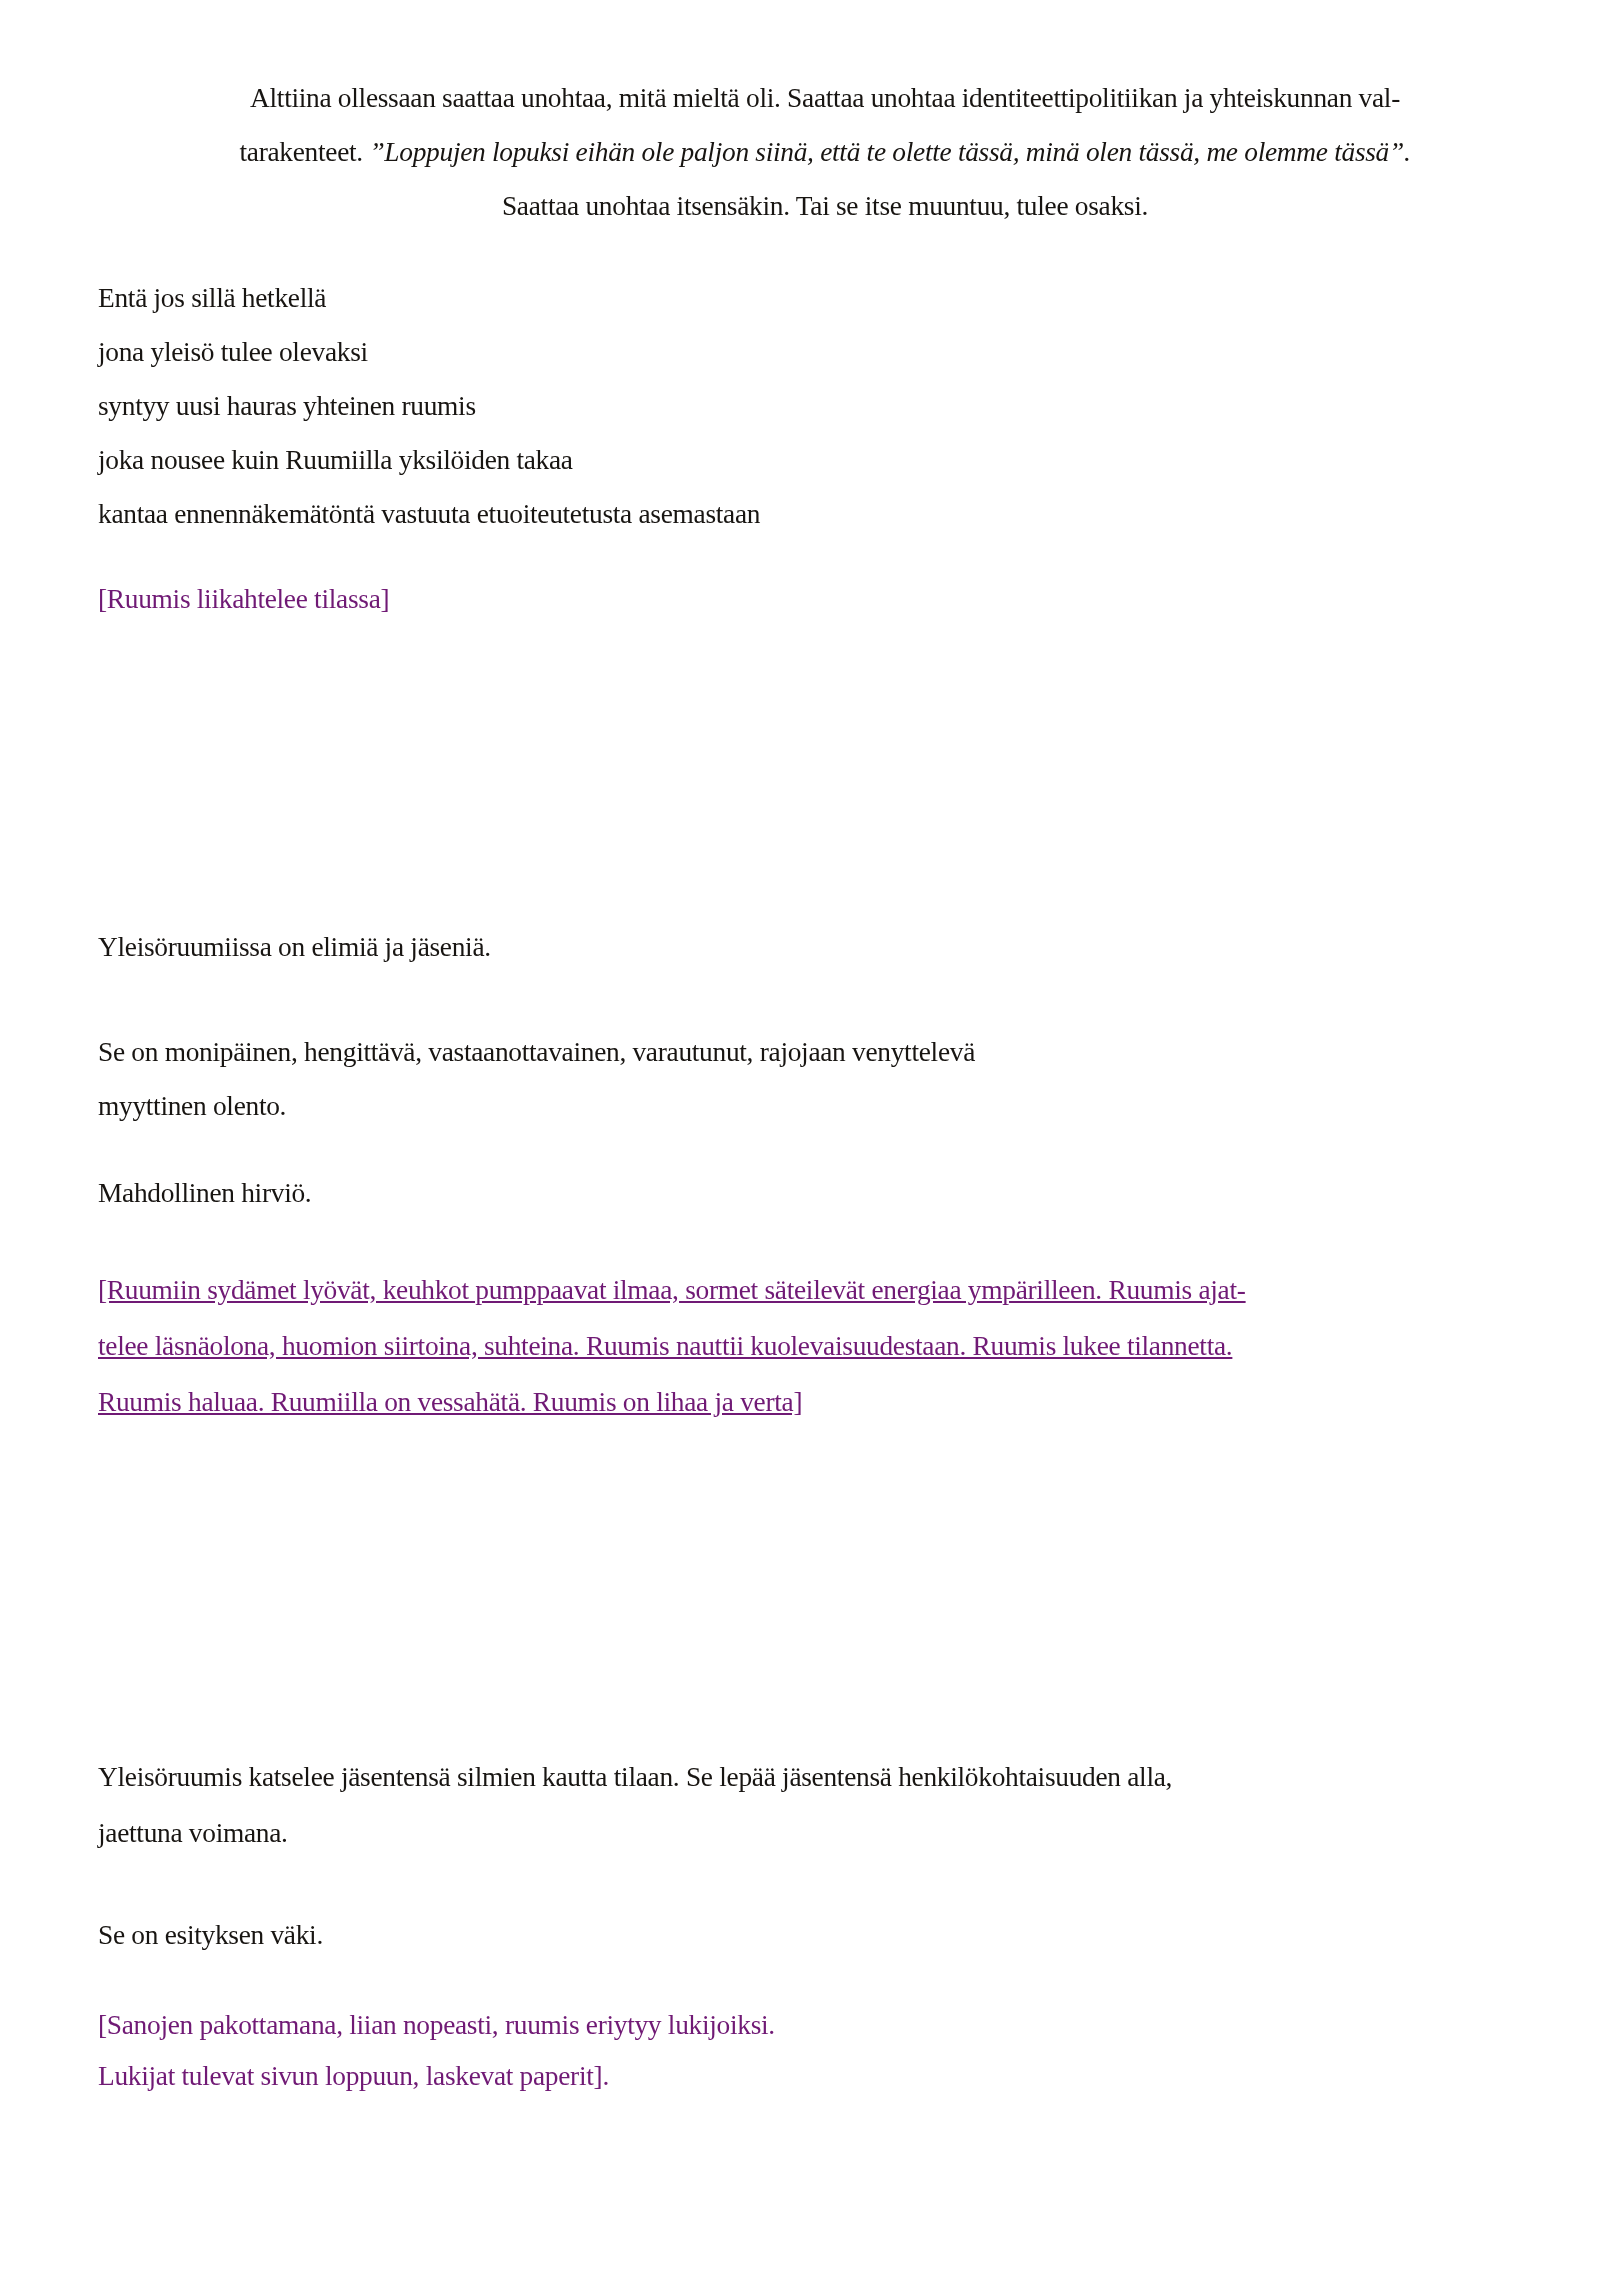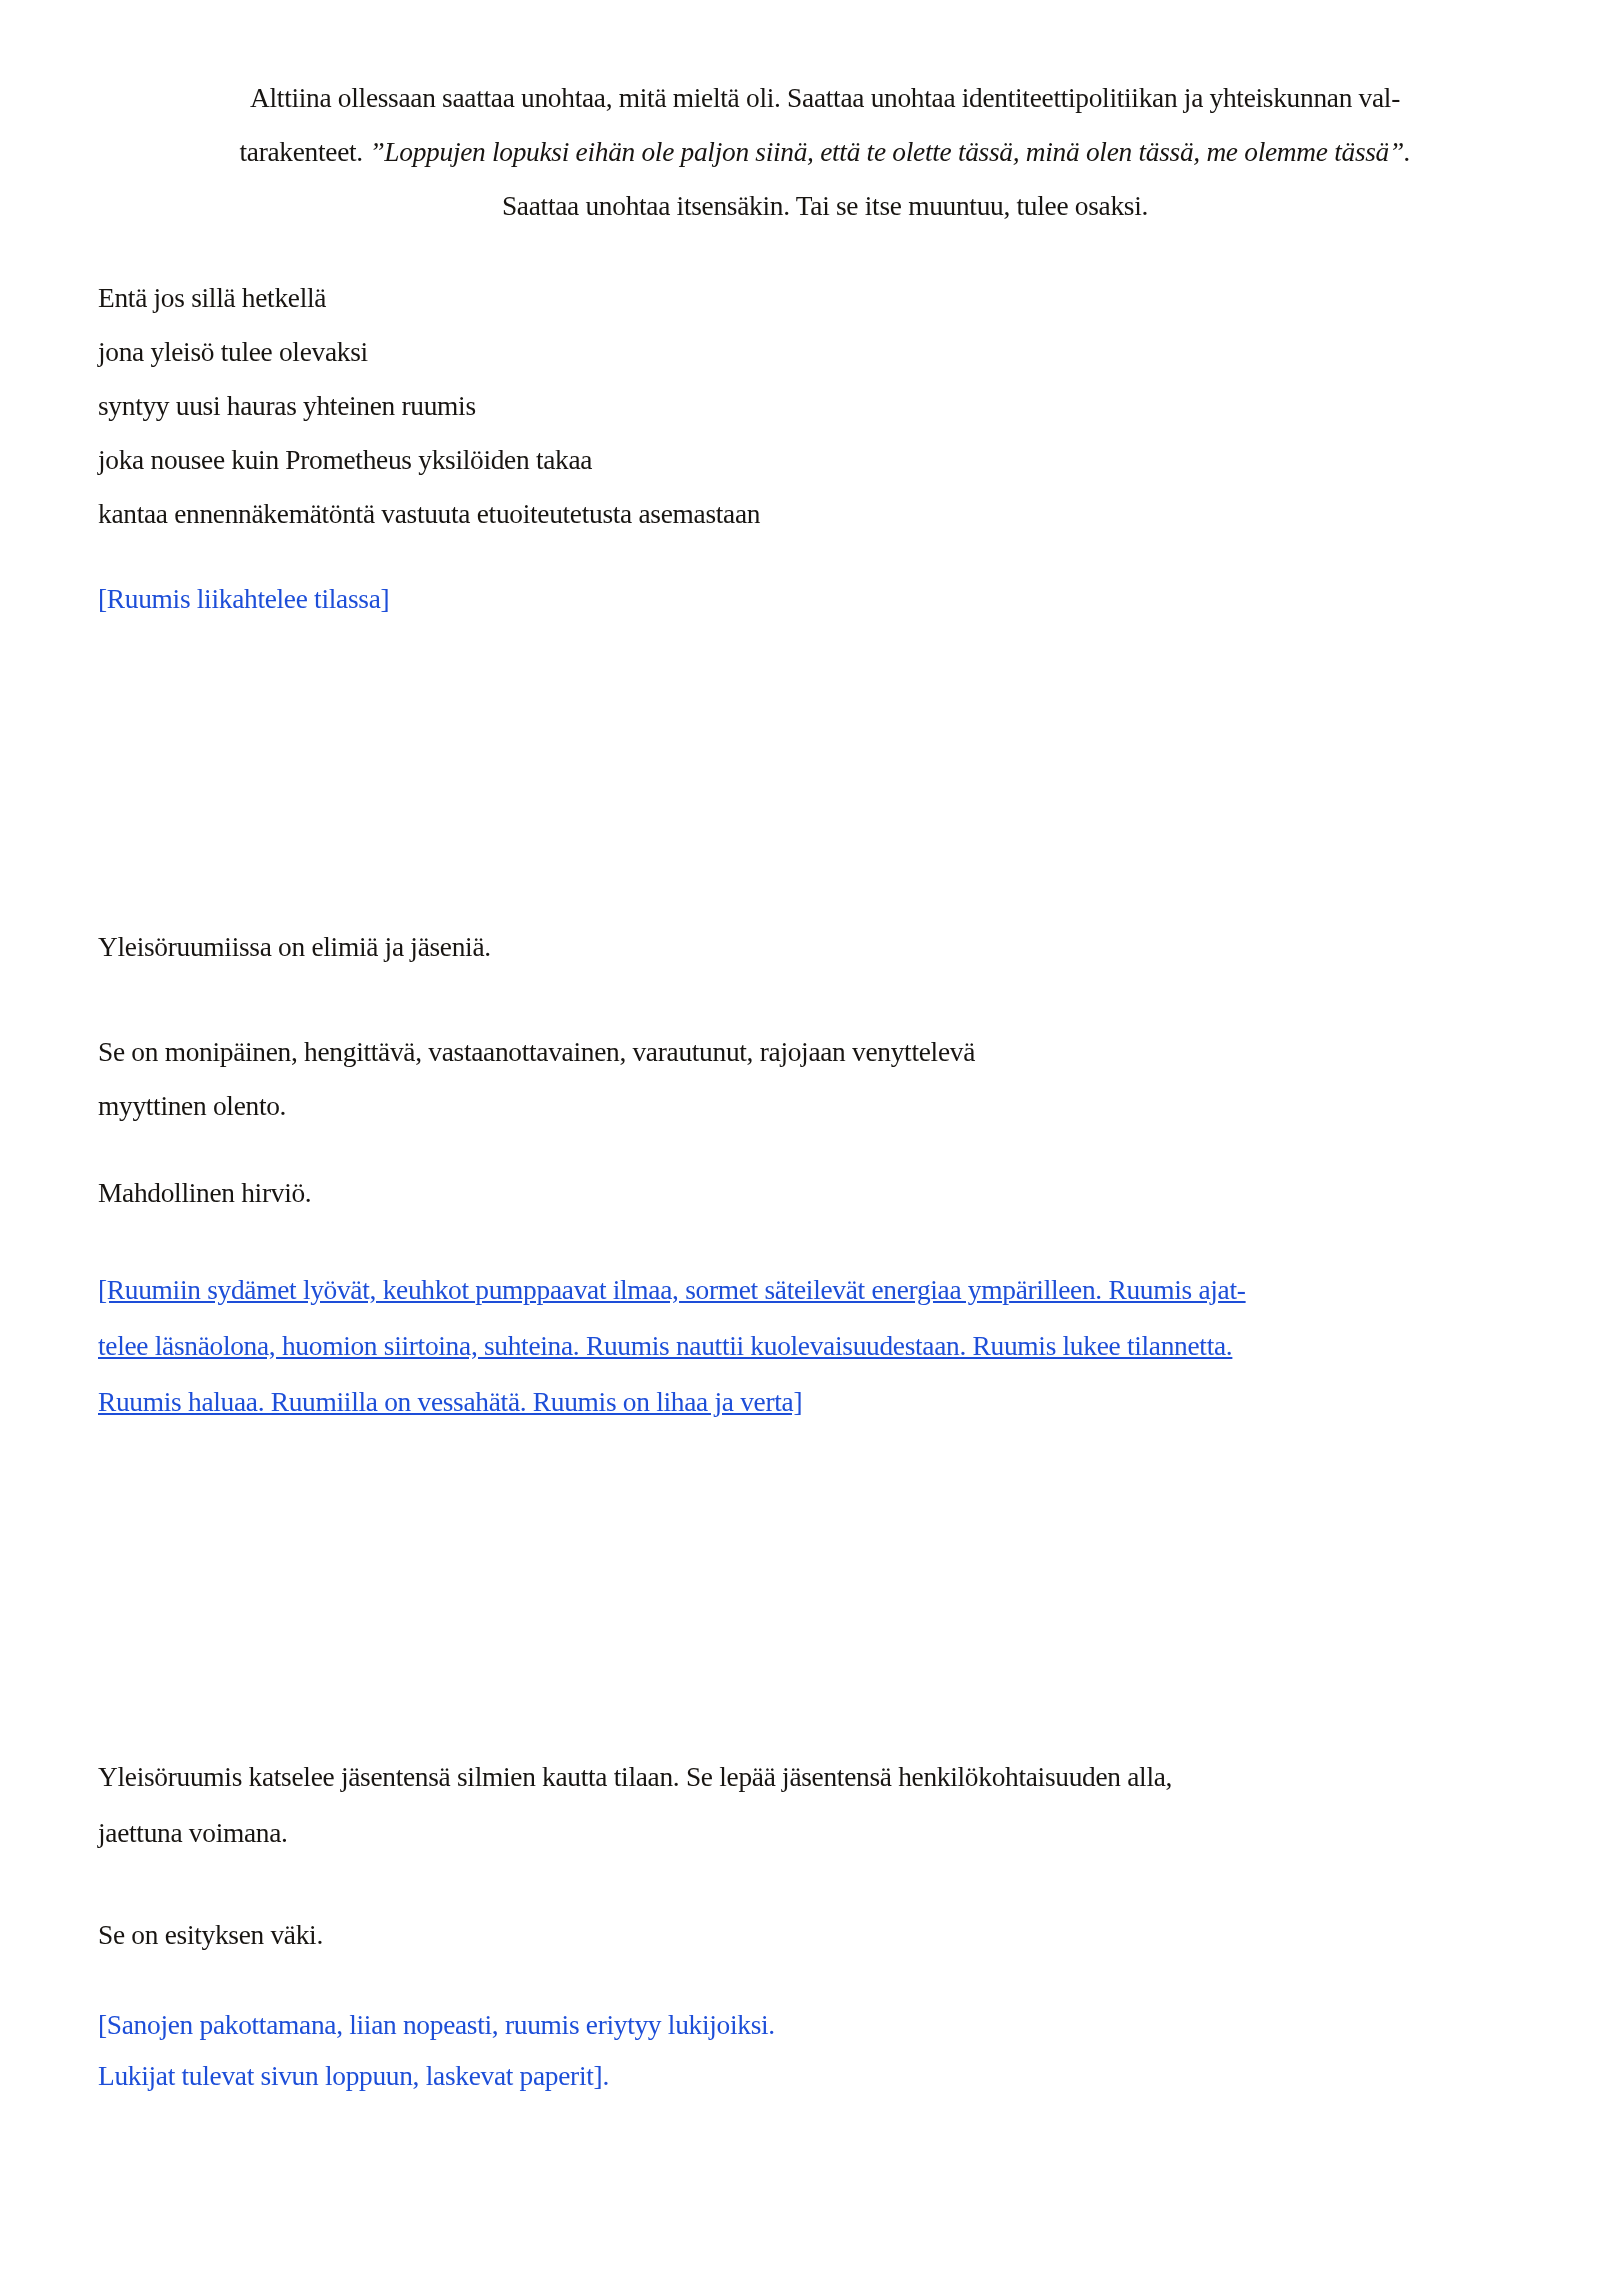--- a/index.html
+++ b/index.html
@@ -18,21 +18,21 @@
     line-height: 54px;
     letter-spacing: -0.3px;
     color: #181512;
   }
   .block {
     position: absolute;
     left: 98px;
     right: 69px;
   }
   .line { display: block; }
-  .stage { color: #1d4ed8; }
+  .stage { color: #701a75; }
   .q { font-style: italic; }
 
   
   .b-intro   { top: 71px; text-align: center;   }
   .b-poem    { top: 271px;  }
   .b-stage1  { top: 572px;  }
   .b-organs  { top: 920px;  }
   .b-mythic  { top: 1025px; }
   .b-monster { top: 1166px; }
   .b-stage2  { top: 1262px; line-height: 56px; text-decoration: underline; }
@@ -50,21 +50,21 @@
     <span class="line">
       <span>tarakenteet. </span><span class="q">”Loppujen lopuksi eihän ole paljon siinä, että te olette tässä, minä olen tässä, me olemme tässä”.</span>
     </span>
     <span class="line">Saattaa unohtaa itsensäkin. Tai se itse muuntuu, tulee osaksi.</span>
   </div>
 
   <div class="block b-poem">
     <span class="line">Entä jos sillä hetkellä</span>
     <span class="line">jona yleisö tulee olevaksi</span>
     <span class="line">syntyy uusi hauras yhteinen ruumis</span>
-    <span class="line">joka nousee kuin Prometheus yksilöiden takaa</span>
+    <span class="line">joka nousee kuin Ruumiilla yksilöiden takaa</span>
     <span class="line">kantaa ennennäkemätöntä vastuuta etuoiteutetusta asemastaan</span>
   </div>
 
   <div class="block b-stage1 stage">
     <span class="line">[Ruumis liikahtelee tilassa]</span>
   </div>
 
   <div class="block b-organs">
     <span class="line">Yleisöruumiissa on elimiä ja jäseniä.</span>
   </div>

